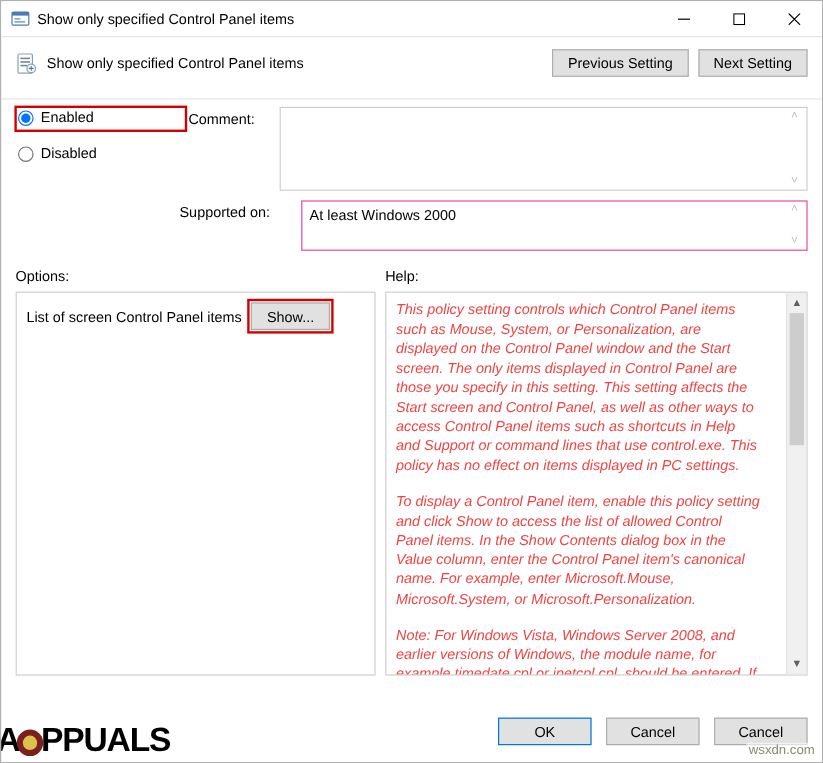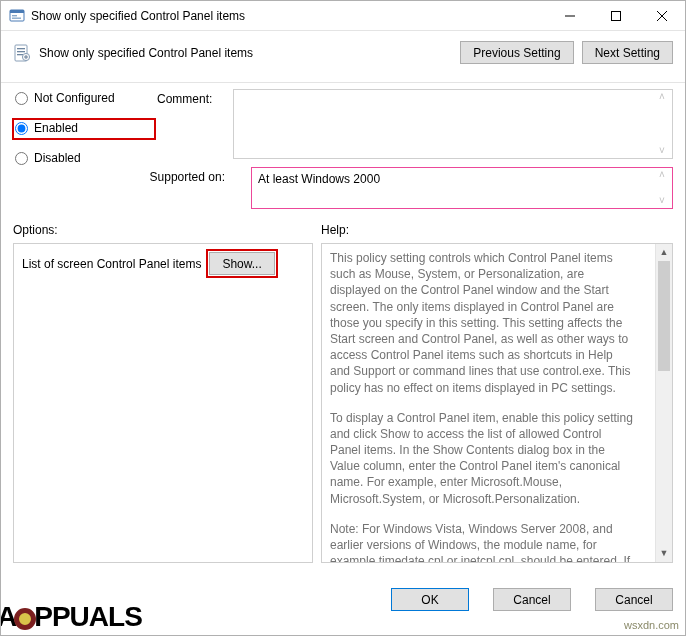--- a/index.html
+++ b/index.html
@@ -125,41 +125,41 @@
   .help-pane {
     flex: 1; min-width: 0;
     border: 1px solid #cfcfcf;
     padding: 6px 22px 6px 8px;
     height: 320px;
     overflow: hidden;
     position: relative;
     background: #fff;
     line-height: 1.35;
   }
-  .help-pane p { margin: 0 15px 14px 0; color: #737373; }
+  .help-pane p { margin: 0 15px 14px 0; color: #ef4444; font-style: italic; }
   .help-scroll {
     position: absolute; top: 0; right: 0; bottom: 0; width: 17px;
     background: #f0f0f0;
     border-left: 1px solid #e4e4e4;
     display: flex; flex-direction: column;
   }
   .help-scroll .arrow {
     height: 17px; display: flex; align-items: center; justify-content: center;
     color: #606060; font-size: 9px; user-select: none;
   }
   .help-scroll .track { flex: 1; position: relative; }
   .help-scroll .thumb {
     position: absolute; left: 2px; right: 2px; top: 0; height: 110px;
     background: #cdcdcd;
   }
   
   .footer {
     position: absolute;
-    bottom: 24px; right: 12px;
-    display: flex; gap: 24px;
+    bottom: 14px; right: 12px;
+    display: flex; gap: 12px;
   }
   button.std.primary { border: 1px solid #0078d7; background: #e1e1e1; }
   
   .watermark {
     position: absolute;
     left: -4px; bottom: 2px;
     font-size: 28px; font-weight: 700; letter-spacing: -1px;
     color: #000;
   }
   .watermark .o {
@@ -225,24 +225,20 @@
     <button class="std">Next Setting</button>
   </div>
 </div>
 
 <div class="hr"></div>
 
 <div class="midwrap">
   <div class="row">
     <div class="leftcol">
       <div class="radio-group">
-        <label class="radio-line">
-          <input type="radio" name="state" style="">
-          <span class="lbl">Not Configured</span>
-        </label>
         <label class="radio-line highlight">
           <input type="radio" name="state" checked="" style="">
           <span class="lbl">Enabled</span>
         </label>
         <label class="radio-line">
           <input type="radio" name="state" style="">
           <span class="lbl">Disabled</span>
         </label>
       </div>
     </div>

